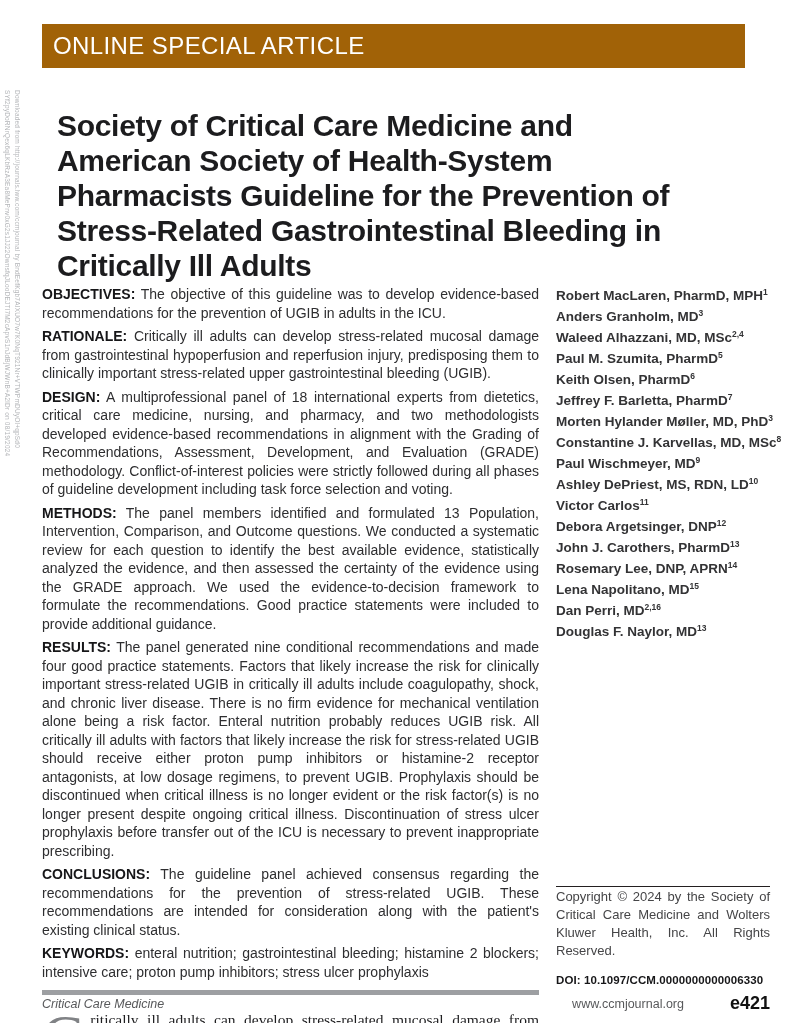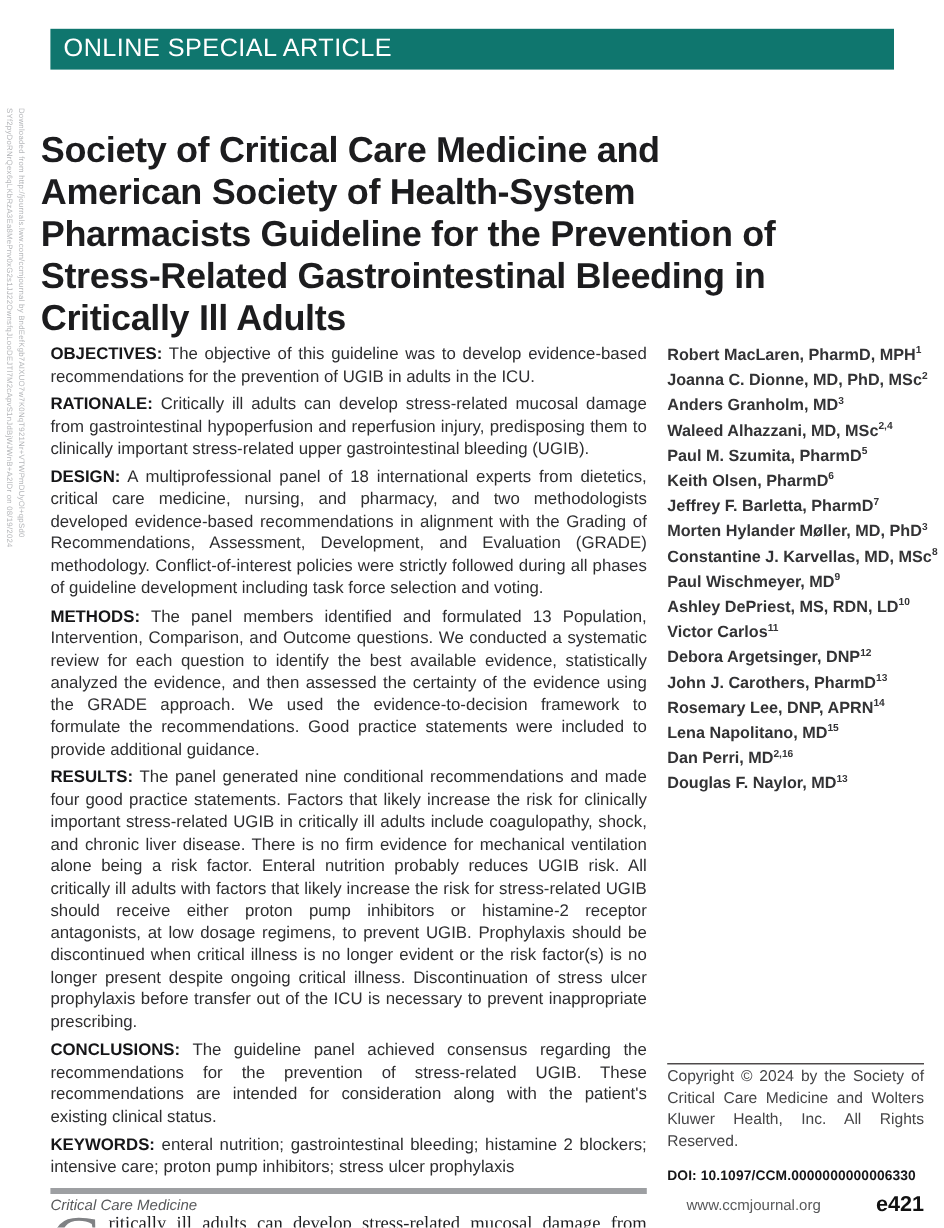--- a/index.html
+++ b/index.html
@@ -10,29 +10,29 @@
   }
   
   .watermark{
     position:absolute;left:2px;top:90px;height:560px;
     writing-mode:vertical-rl;
     font-size:6.5px;line-height:10px;letter-spacing:.2px;
     color:#b3b5b8;white-space:nowrap;
   }
   
   .kicker-bar{
-    position:absolute;left:42px;top:24px;width:703px;height:34px;
-    background:#0f766e;color:#ffffff;
+    position:absolute;left:42px;top:24px;width:703px;height:44px;
+    background:#a16207;color:#ffffff;
     display:flex;align-items:center;
     padding-left:11px;box-sizing:border-box;
-    font-size:21px;letter-spacing:.4px;
+    font-size:24px;letter-spacing:.4px;
   }
   
   .title{
-    position:absolute;left:34px;top:88px;width:710px;
+    position:absolute;left:57px;top:88px;width:710px;
     font-size:30px;font-weight:bold;line-height:35px;
     letter-spacing:-.3px;color:#1c1c1e;
     white-space:pre-line;
   }
   
   .columns{
     position:absolute;left:42px;top:285px;width:728px;
     display:flex;
   }
   .left-col{width:497px;flex:0 0 497px;}
@@ -121,21 +121,20 @@
         <p class="abs-para"><span class="abs-label">KEYWORDS:</span> enteral nutrition; gastrointestinal bleeding; histamine 2 blockers; intensive care; proton pump inhibitors; stress ulcer prophylaxis</p>
       </div>
     <hr class="gray-rule">
     <p class="opening">
       <span class="dropcap">C</span><span>ritically ill adults can develop stress-related mucosal damage from gastrointestinal hypoperfusion and reperfusion injury, predisposing them to clinically important stress-related upper gastrointestinal bleeding</span>
     </p>
   </div>
   <div class="right-col">
     <div id="authors-list">
         <div class="author">Robert MacLaren, PharmD, MPH<sup>1</sup></div>
-        <div class="author">Joanna C. Dionne, MD, PhD, MSc<sup>2</sup></div>
         <div class="author">Anders Granholm, MD<sup>3</sup></div>
         <div class="author">Waleed Alhazzani, MD, MSc<sup>2,4</sup></div>
         <div class="author">Paul M. Szumita, PharmD<sup>5</sup></div>
         <div class="author">Keith Olsen, PharmD<sup>6</sup></div>
         <div class="author">Jeffrey F. Barletta, PharmD<sup>7</sup></div>
         <div class="author">Morten Hylander Møller, MD, PhD<sup>3</sup></div>
         <div class="author">Constantine J. Karvellas, MD, MSc<sup>8</sup></div>
         <div class="author">Paul Wischmeyer, MD<sup>9</sup></div>
         <div class="author">Ashley DePriest, MS, RDN, LD<sup>10</sup></div>
         <div class="author">Victor Carlos<sup>11</sup></div>

